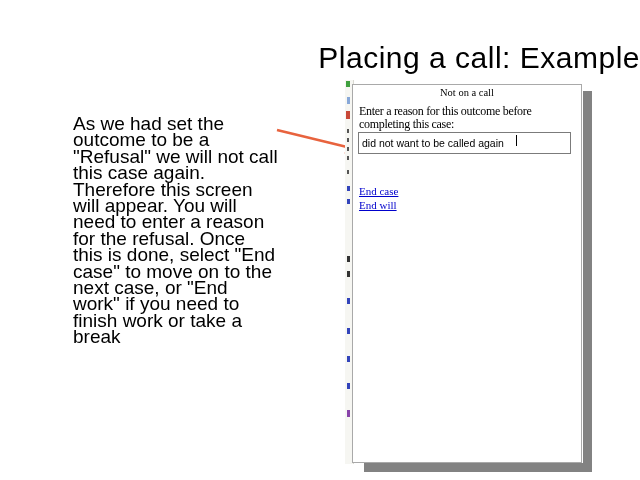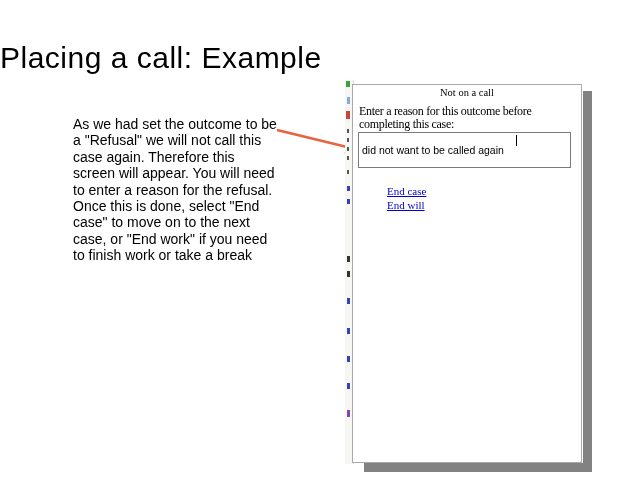--- a/index.html
+++ b/index.html
@@ -1,27 +1,27 @@
 <!DOCTYPE html>
 <html><head>
 <meta charset="utf-8">
 <style>
   html,body { margin:0; padding:0; background:#ffffff; }
   .slide {
     position:relative; width:640px; height:480px; background:#ffffff;
     overflow:hidden; font-family:"Liberation Sans", sans-serif; color:#000;
   }
   .slide-title {
-    position:absolute; top:41px; left:0; width:640px; text-align:left;
+    position:absolute; top:41px; left:0; width:640px; text-align:right;
     font-size:30px; line-height:34px; color:#000; letter-spacing:0.5px;
     font-family:"Liberation Sans", sans-serif;
   }
   .body-text {
     position:absolute; left:73px; top:116px; width:205px;
-    font-size:14px; line-height:16.4px; color:#000;
+    font-size:19px; line-height:16.4px; color:#000;
   }
   .arrow-svg { position:absolute; left:270px; top:118px; width:100px; height:45px; }
 
   
   .sliver {
     position:absolute; left:345px; top:80px; width:8px; height:384px;
     background:#f6f6f2; border-right:1px solid #d9d9d2;
   }
   .frag { position:absolute; }
 
@@ -36,24 +36,24 @@
     font-size:10.5px; color:#000;
   }
   .panel-instruction {
     position:absolute; top:20px; left:6px; width:216px;
     font-size:12px; line-height:13px; letter-spacing:-0.3px; color:#000;
   }
   .reason-input {
     position:absolute; left:5px; top:47px; width:213px; height:16px;
     box-sizing:border-box; border:1px solid #7b7b7b; background:#fff;
     font-family:"Liberation Sans", sans-serif; font-size:10.5px;
-    padding:17px 3px; color:#000; border-radius:0; outline:none;
+    padding:10px 3px; color:#000; border-radius:0; outline:none;
   }
   .caret { position:absolute; left:163px; top:50px; width:1px; height:11px; background:#000; }
-  .panel-links { position:absolute; left:6px; top:100px; font-size:11px; line-height:13.5px;margin-left:28px; }
+  .panel-links { position:absolute; left:6px; top:100px; font-size:11px; line-height:13.5px; }
   .panel-link { display:block; color:#0000cc; text-decoration:underline; cursor:pointer; }
 
   
   .shadow-right  { position:absolute; left:583px; top:91px;  width:9px;  height:381px; background:#828282; }
   .shadow-bottom { position:absolute; left:364px; top:463px; width:228px; height:9px;  background:#828282; }
 </style>
 </head>
 <body>
 
 <div class="slide">

